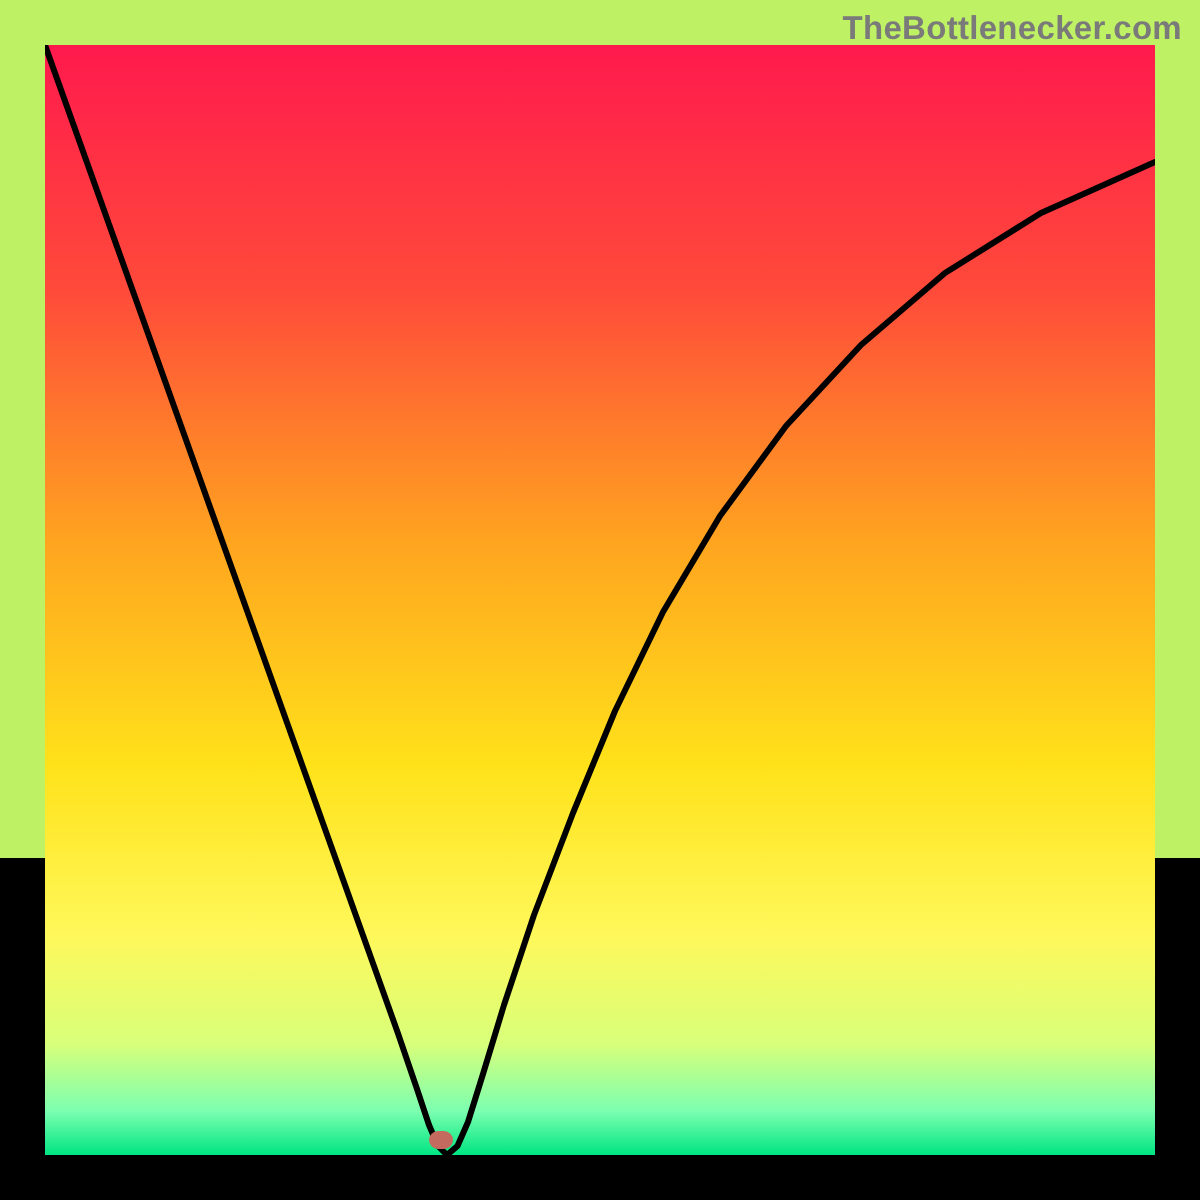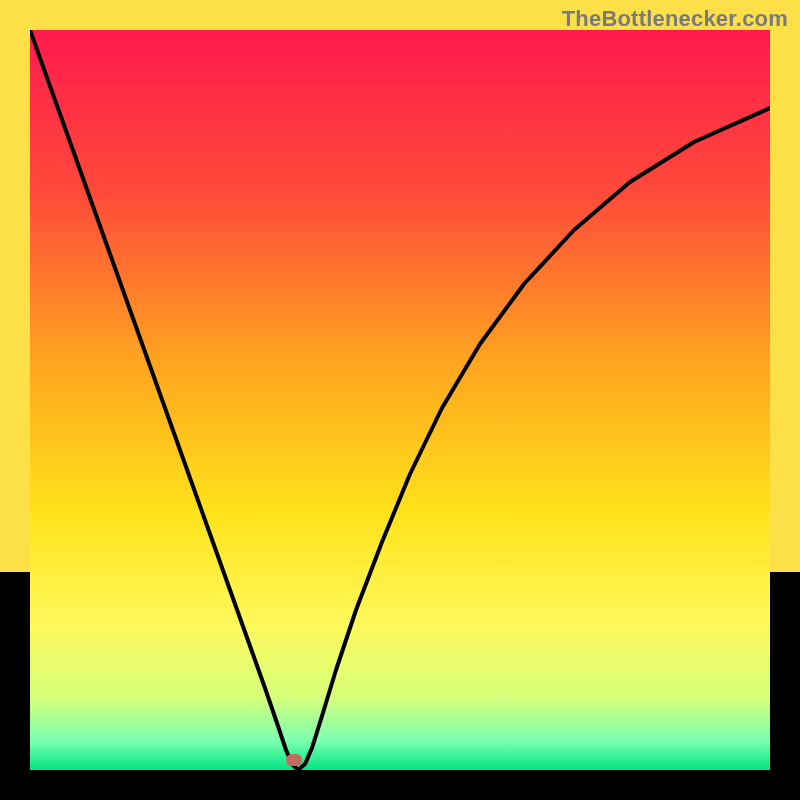--- a/index.html
+++ b/index.html
@@ -8,21 +8,21 @@
     width: 800px;
     height: 800px;
     background: #000;
     overflow: hidden;
     font-family: Arial, Helvetica, sans-serif;
   }
   .stage {
     position: relative;
     width: 800px;
     height: 572px;
-    background: #fde047;
+    background: #bef264;
   }
   .plot-area {
     position: absolute;
     left: 30px;
     top: 30px;
     width: 740px;
     height: 740px;
   }
   .gradient {
     position: absolute;

